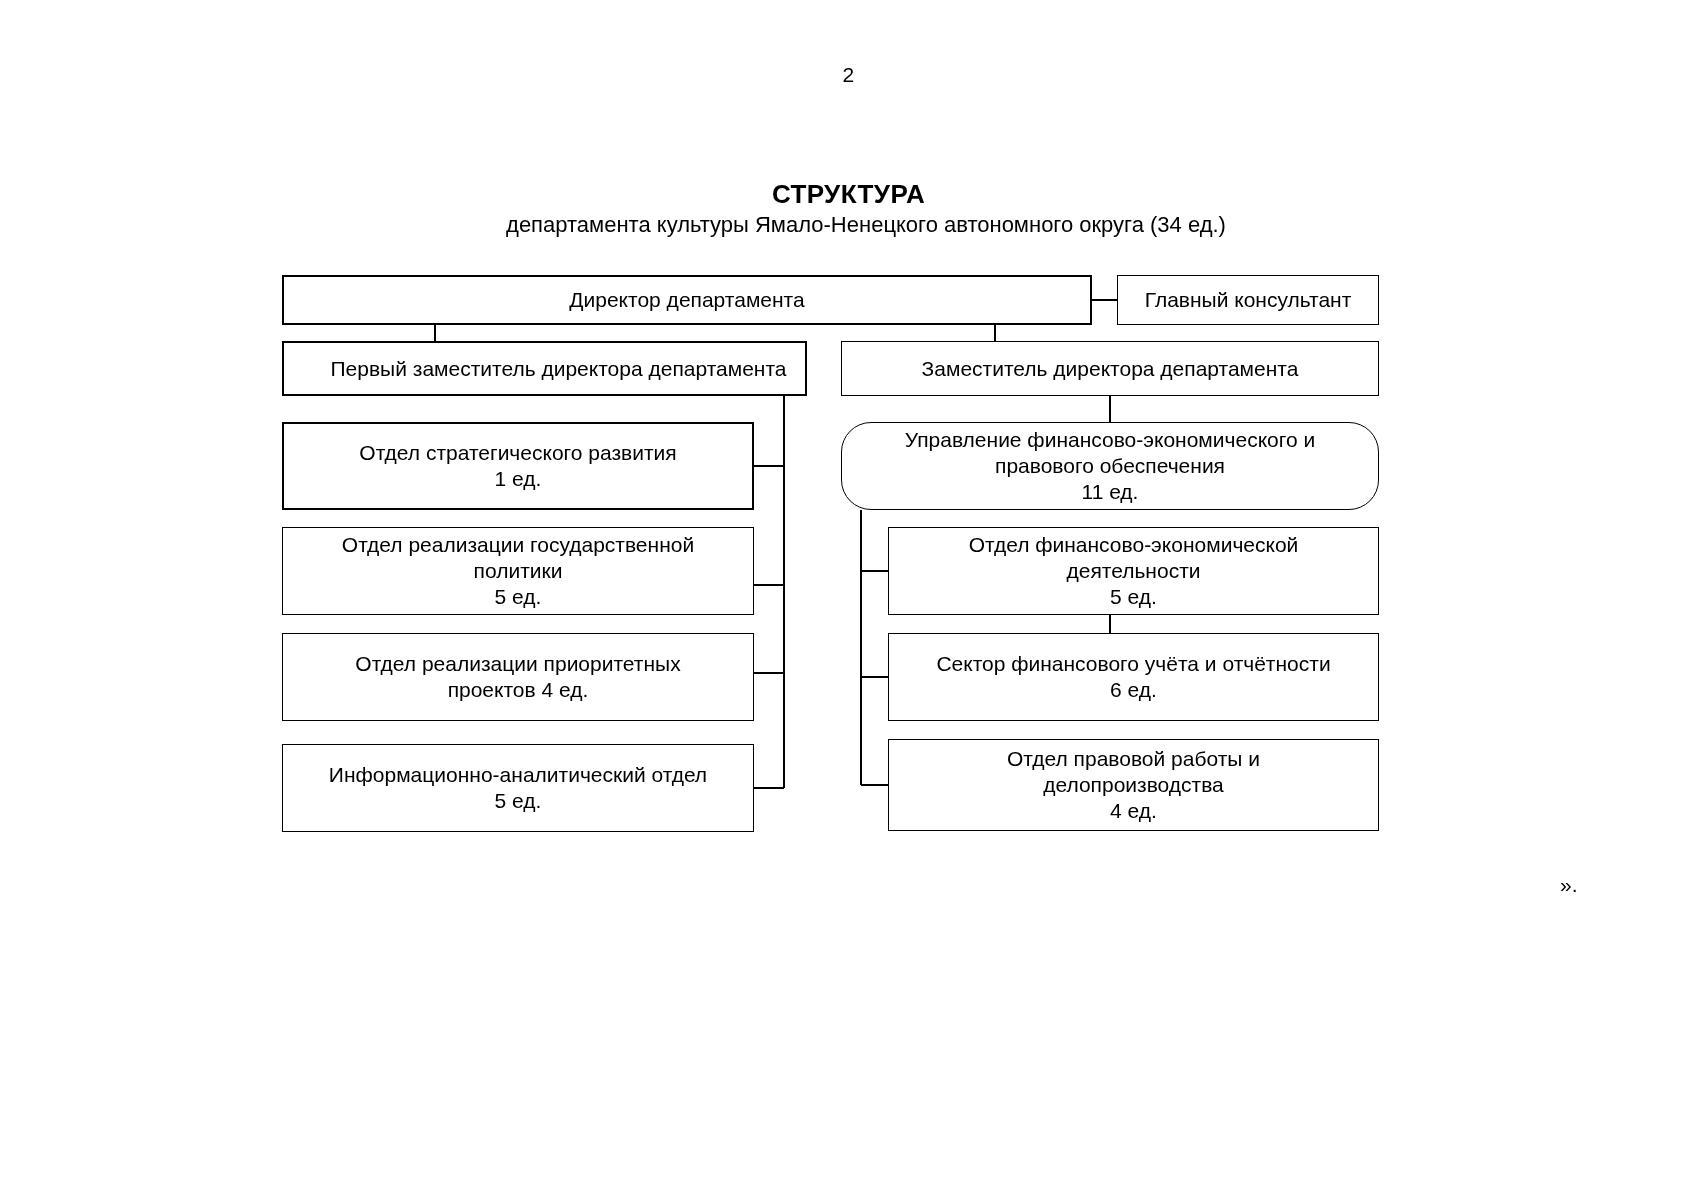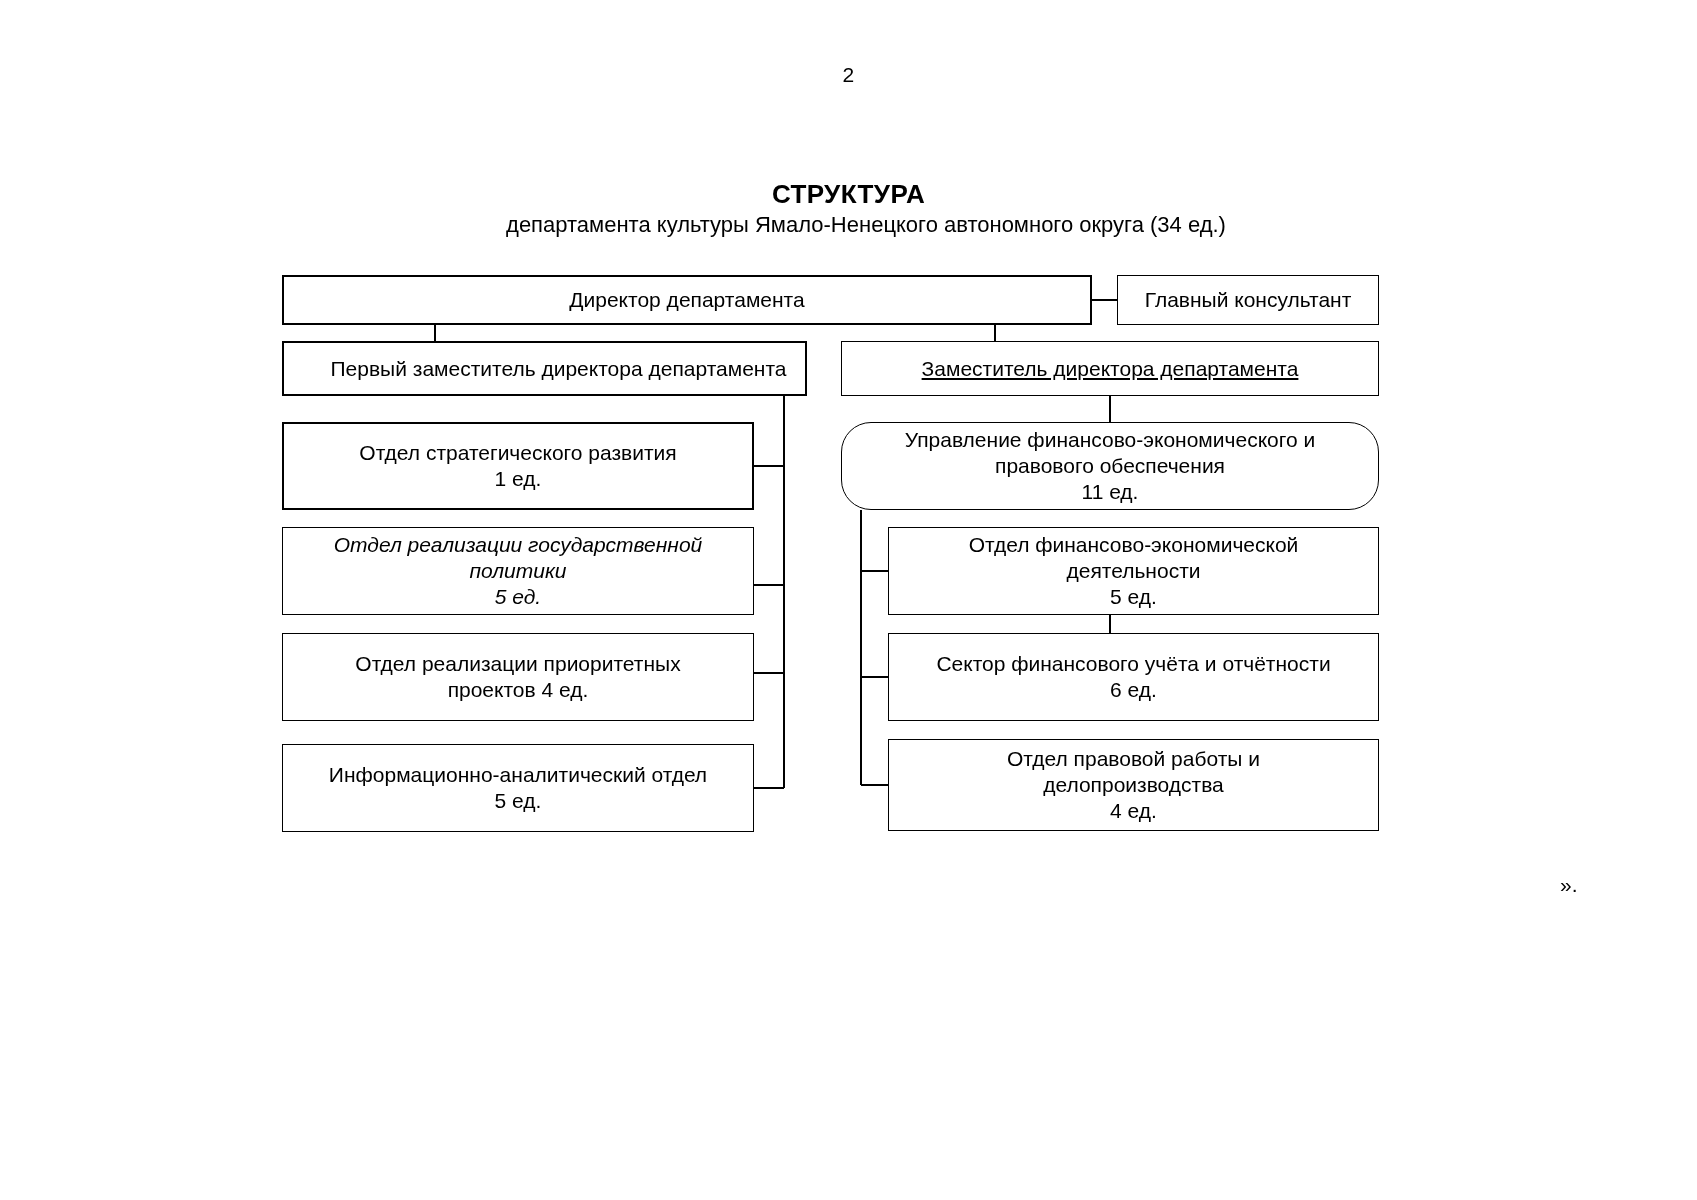--- a/index.html
+++ b/index.html
@@ -92,24 +92,24 @@
   }
   .node .lines {
     width: 100%;
     white-space: pre-line;
   }
 
   
   #node-director        { left: 282px;  top: 262px; width: 810px;  height: 50px; }
   #node-chief-consult   { left: 1117px; top: 262px; width: 262px;  height: 50px; }
   #node-first-deputy    { left: 282px;  top: 328px; width: 525px;  height: 55px; padding-left: 36px; }
-  #node-deputy          { left: 841px;  top: 328px; width: 538px;  height: 55px; text-decoration: underline; }
+  #node-deputy          { left: 841px;  top: 328px; width: 538px;  height: 55px; }
 
   #node-strategic       { left: 282px;  top: 409px; width: 472px;  height: 88px; }
-  #node-state-policy    { left: 282px;  top: 514px; width: 472px;  height: 88px; font-style: italic; }
+  #node-state-policy    { left: 282px;  top: 514px; width: 472px;  height: 88px; }
   #node-priority        { left: 282px;  top: 620px; width: 472px;  height: 88px; }
   #node-info-analytic   { left: 282px;  top: 731px; width: 472px;  height: 88px; }
 
   #node-finance-mgmt    { left: 841px;  top: 409px; width: 538px;  height: 88px; border-radius: 30px; }
   #node-fin-econ-dept   { left: 888px;  top: 514px; width: 491px;  height: 88px; }
   #node-fin-sector      { left: 888px;  top: 620px; width: 491px;  height: 88px; }
   #node-legal-dept      { left: 888px;  top: 726px; width: 491px;  height: 92px; }
 
   
   .closing-mark {

